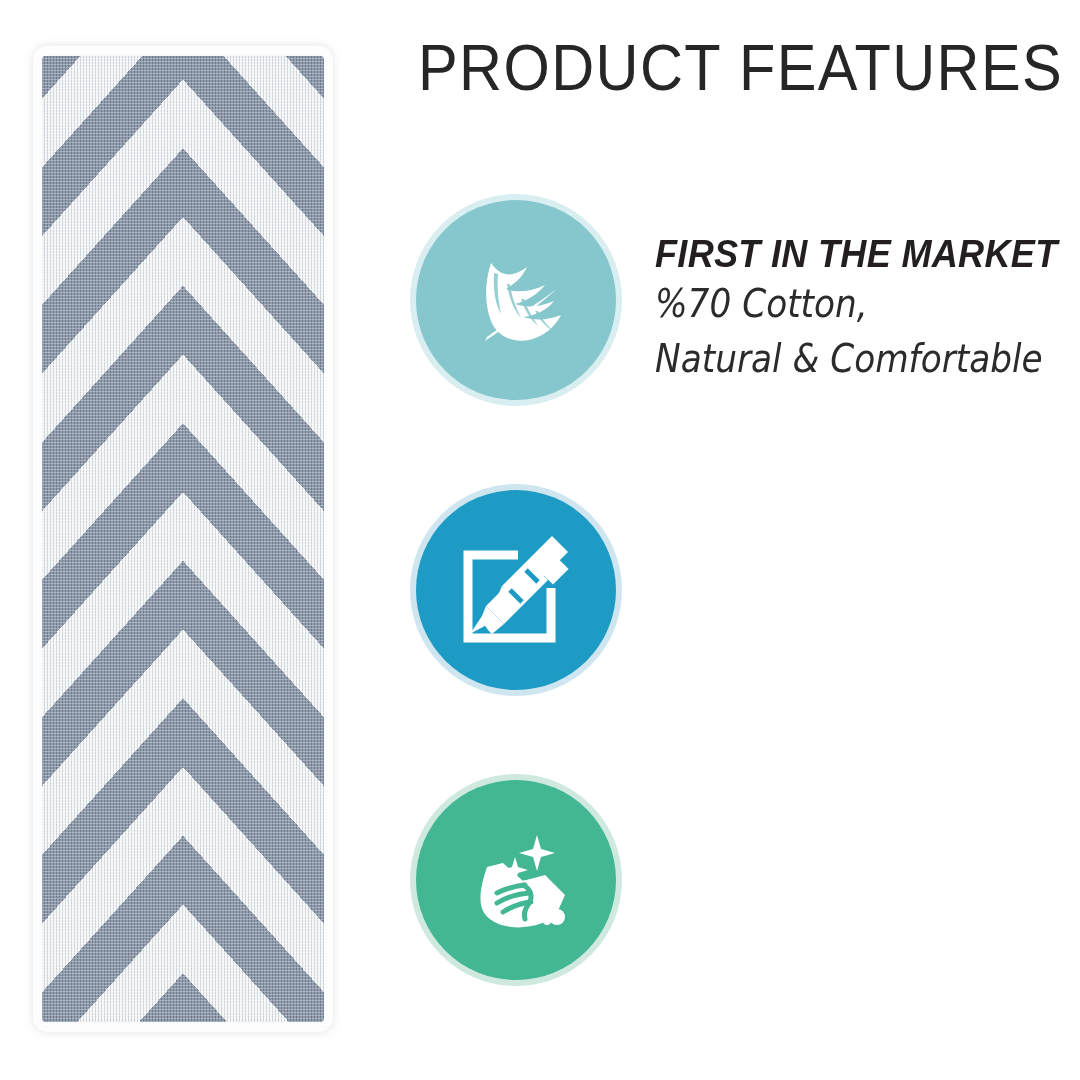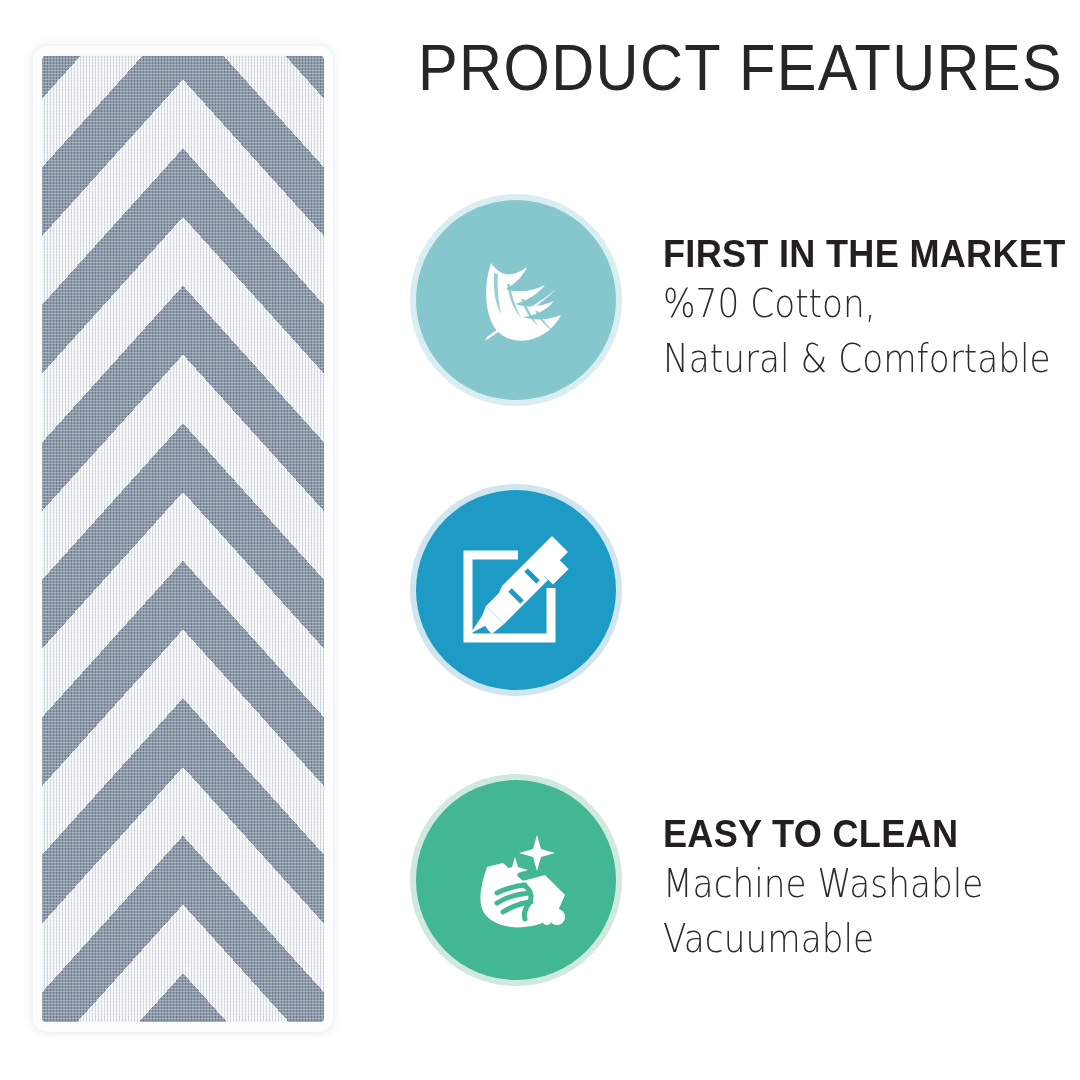--- a/index.html
+++ b/index.html
@@ -88,21 +88,21 @@
     position:absolute;left:8px;top:8px;width:212px;height:212px;
     border-radius:50%;
   }
   .badge .disc{
     position:absolute;left:14px;top:14px;width:200px;height:200px;
     border-radius:50%;
     display:flex;align-items:center;justify-content:center;
   }
   .badge svg{position:relative;display:block;}
 
-  .ftext{position:absolute;left:261px;top:0;width:400px;}
+  .ftext{position:absolute;left:253px;top:0;width:400px;font-style:italic;}
   .fhead{
     font-size:38px;line-height:44px;
     color:#231f20;font-weight:700;
     letter-spacing:.3px;
     font-family:"Liberation Sans Narrow","Liberation Sans",sans-serif;
     transform:scaleX(.95);transform-origin:left top;
     white-space:nowrap;
   }
   .fline{
     font-size:39px;line-height:55px;
@@ -213,20 +213,15 @@
             <path d="M50 95 C58 90 68 86 78 85"></path>
             <path d="M70 68 C78 72 80 80 76 86 C72 92 70 97 72 102"></path>
           </g>
           <g fill="#ffffff">
             <circle cx="104" cy="100" r="8"></circle>
             <circle cx="94" cy="104" r="4"></circle>
           </g>
         </svg>
       </div>
     </div>
-    <div class="ftext">
-      <div class="fhead">EASY TO CLEAN</div>
-      <div class="fline">Machine Washable</div>
-      <div class="fline">Vacuumable</div>
-    </div>
   </div>
 
 </div>
 
 </body></html>

